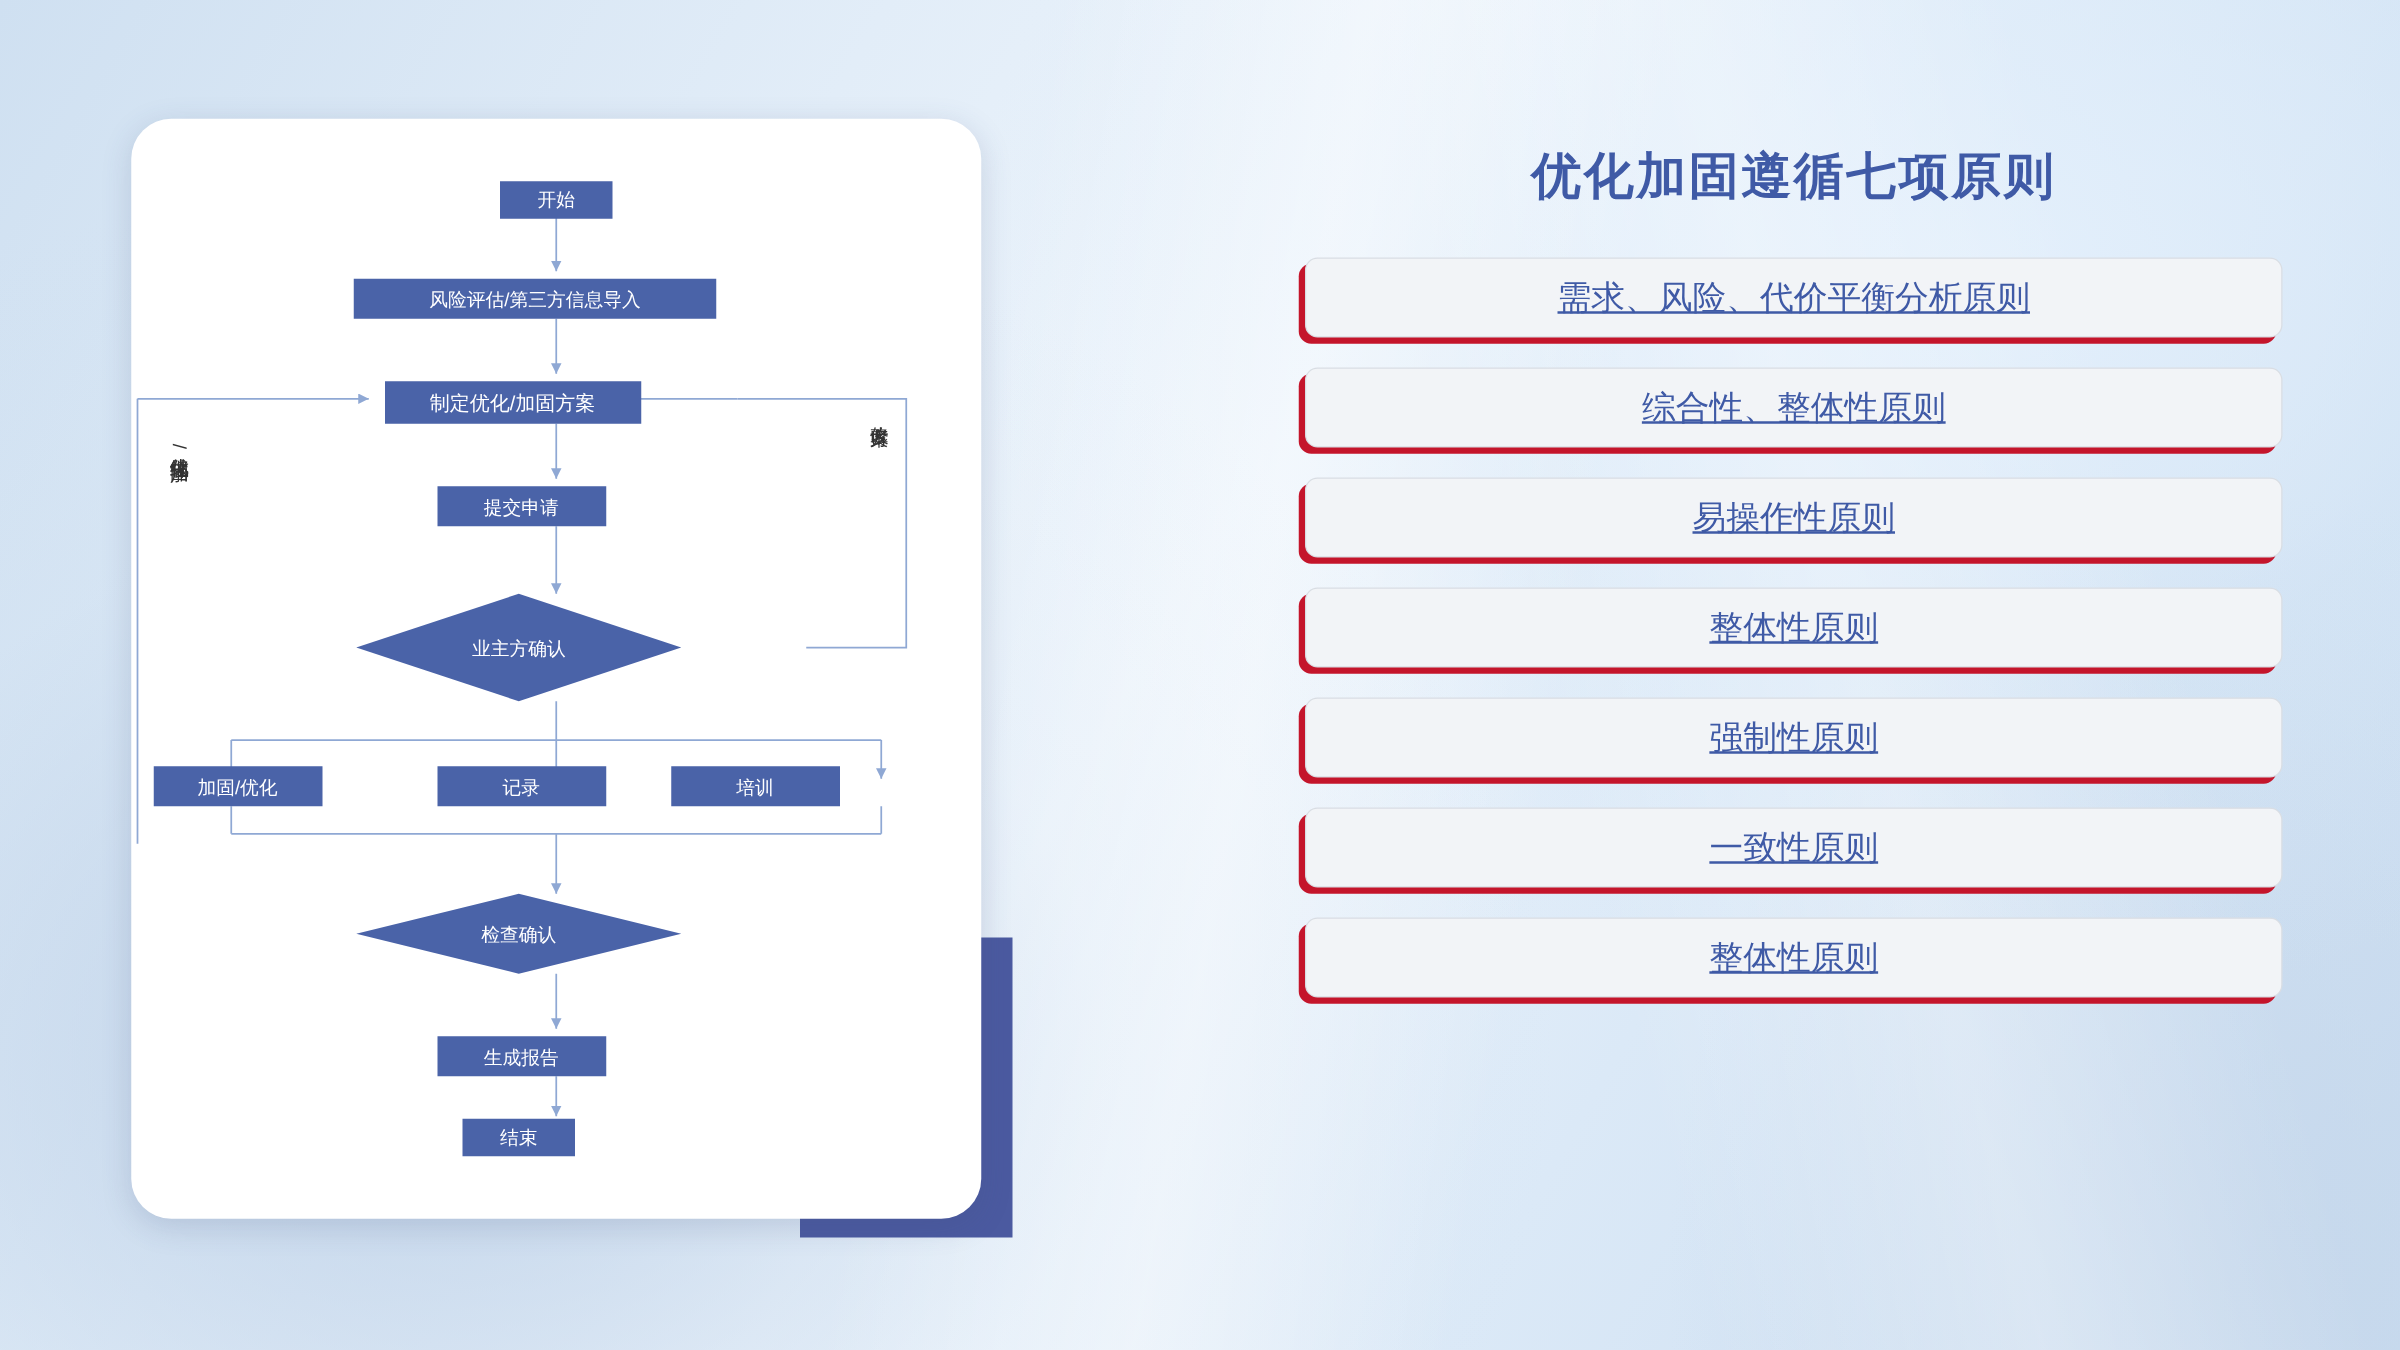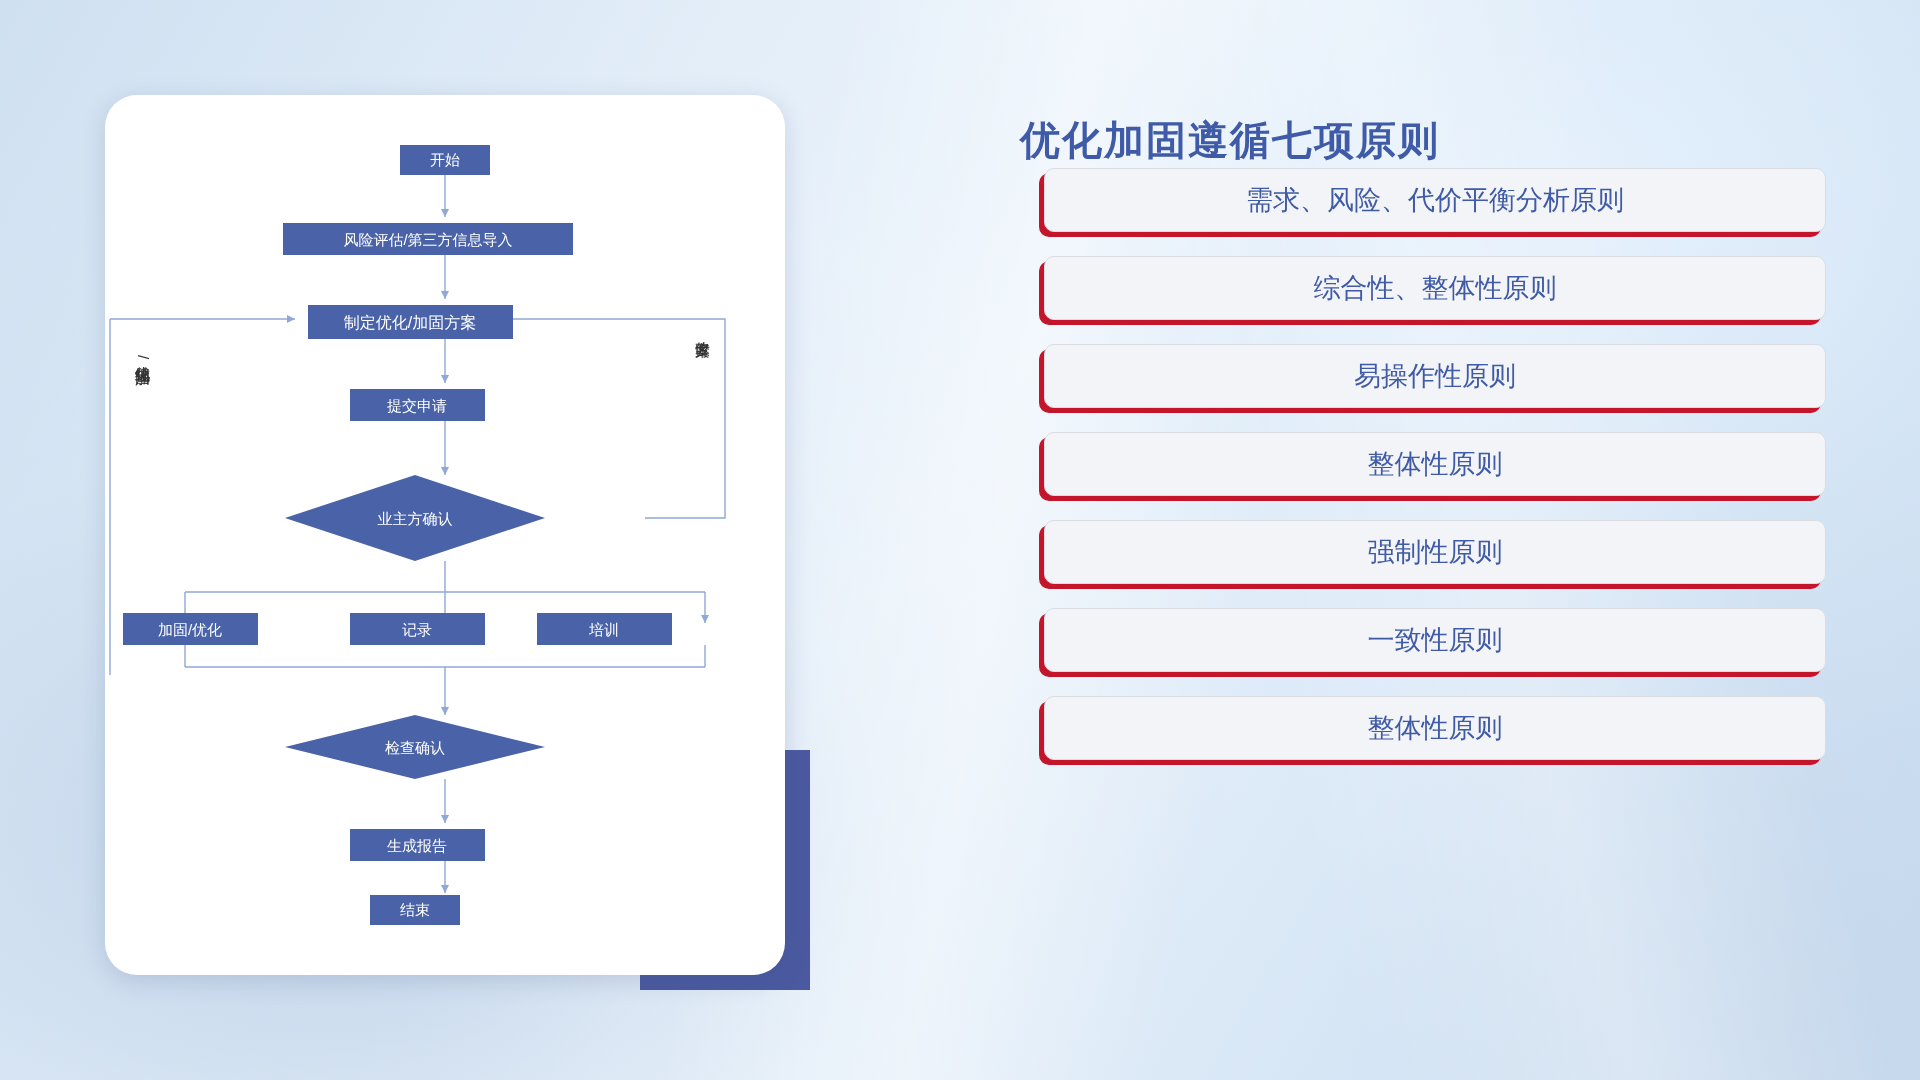--- a/index.html
+++ b/index.html
@@ -61,40 +61,43 @@
 
   
   .right-panel {
     position: absolute;
     left: 1020px;
     top: 95px;
     width: 830px;
     height: 900px;
   }
   .right-title {
+    text-align: center;
     font-size: 40px;
     font-weight: bold;
     color: #3f5aa6;
     letter-spacing: 2px;
     margin-top: 18px;
+    margin-bottom: 38px;
   }
   .principle {
     position: relative;
     height: 62px;
     margin: 0 auto 24px auto;
     width: 780px;
     background: #f2f4f7;
     border: 1px solid #d9dde3;
     border-radius: 10px;
     display: flex;
     align-items: center;
     justify-content: center;
     font-size: 27px;
     color: #3f5aa6;
     box-shadow: -5px 5px 0 0 #c4152b;
+    text-decoration: underline;
   }
 </style>
 </head>
 <body>
 
 <div id="stage">
 
   <div class="shadow-block"></div>
 
   <div class="flow-card">

